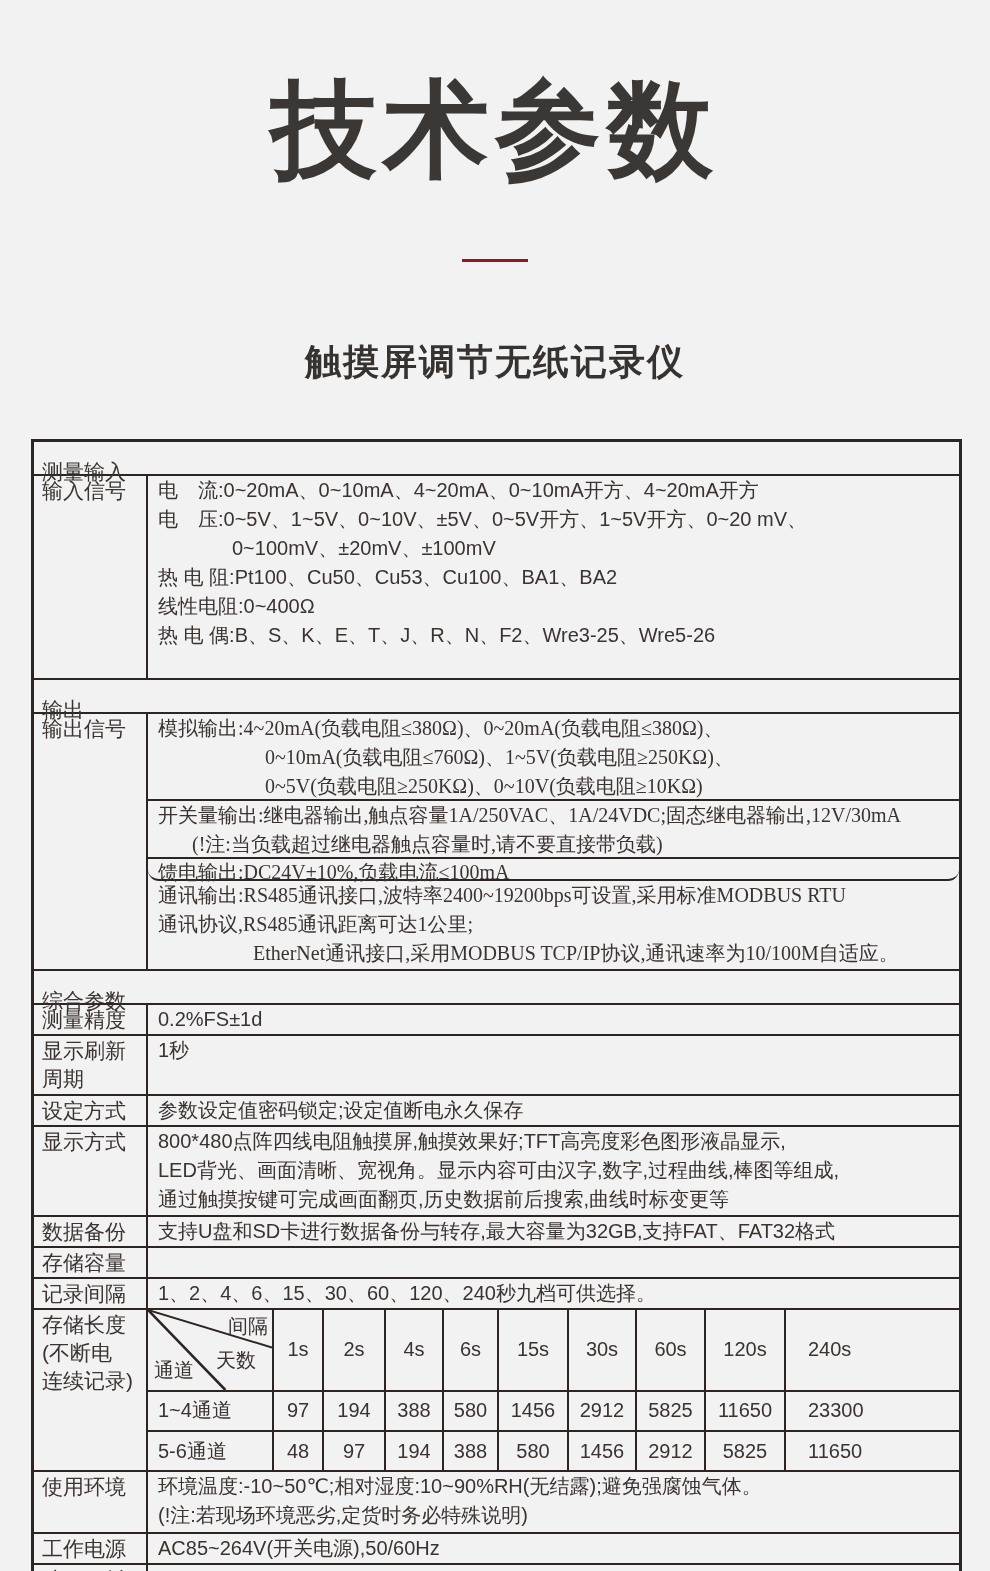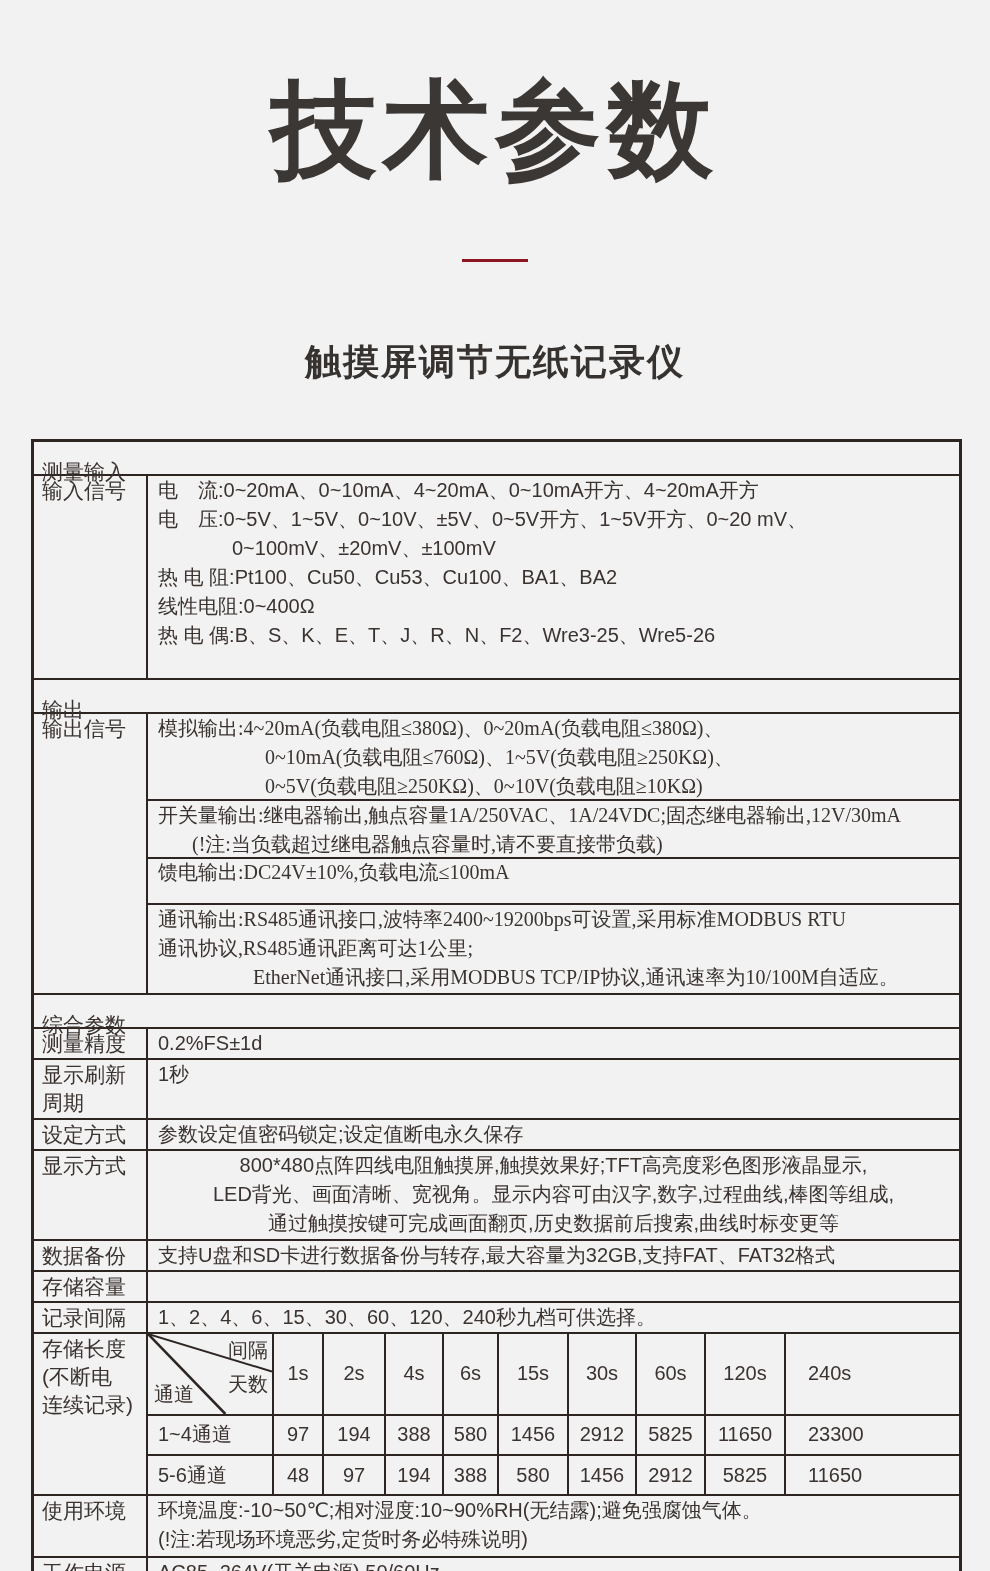--- a/index.html
+++ b/index.html
@@ -50,31 +50,31 @@
     font-size:21px;border-bottom:2px solid var(--line);
   }
   .label{
     width:114px;flex:0 0 114px;
     border-right:2px solid var(--line);
     padding:1px 6px 0 8px;
     font-size:21px;line-height:28px;
   }
   .content{flex:1;padding:0 10px;line-height:29px;min-width:0;}
   .content.nopad{padding:0;}
-  .h29{height:29px;}  .h58{height:58px;}  .h60{height:60px;}  .h88{height:88px;text-align:center;}  .h202{height:202px;}
+  .h29{height:29px;}  .h58{height:58px;}  .h60{height:60px;}  .h88{height:88px;}  .h202{height:202px;}
   .line{white-space:nowrap;}
   .ind74{padding-left:74px;}
   .ind107{padding-left:107px;}
   .ind34{padding-left:34px;}
   .ind95{padding-left:95px;}
   .subrow{border-bottom:2px solid var(--line);padding:0 10px;line-height:29px;font-family:Liberation Serif, serif;}
   .subrow.last{border-bottom:none;}
   .sub-h87{height:87px;}
   .sub-h58{height:58px;}
-  .sub-h29{height:46px;line-height:27px;}
+  .sub-h29{height:22px;line-height:27px;border-radius:13px;}
   .sub-h88{height:88px;}
   
   .storage-row{height:162px;}
   .storage-table{
     border-collapse:collapse;width:100%;height:100%;
     font-size:20px;color:var(--txt);
   }
   .storage-table th,.storage-table td{
     border:2px solid var(--line);
     font-weight:normal;
@@ -88,21 +88,21 @@
   .storage-table tr:last-child td{border-bottom:none;}
   .storage-table th:last-child,.storage-table td:last-child{border-right:none;}
   .storage-table .chan,.storage-table .wide{
     text-align:left;padding-left:10px;
   }
   .storage-table .wide{padding-left:22px;}
   .corner{position:relative;}
   .corner svg{position:absolute;left:0;top:0;width:100%;height:100%;}
   .corner .lbl{position:absolute;font-size:20px;line-height:1;}
   .corner .lbl-interval{top:6px;right:4px;}
-  .corner .lbl-days{top:40px;right:4px;font-family:Liberation Serif, serif;}
+  .corner .lbl-days{top:40px;right:16px;font-family:Liberation Serif, serif;}
   .corner .lbl-channel{bottom:10px;left:6px;}
 </style>
 </head>
 <body>
 
 <div class="header">
   <div class="page-title">技术参数</div>
   <div class="title-divider"></div>
   <div class="page-subtitle">触摸屏调节无纸记录仪</div>
 </div>

